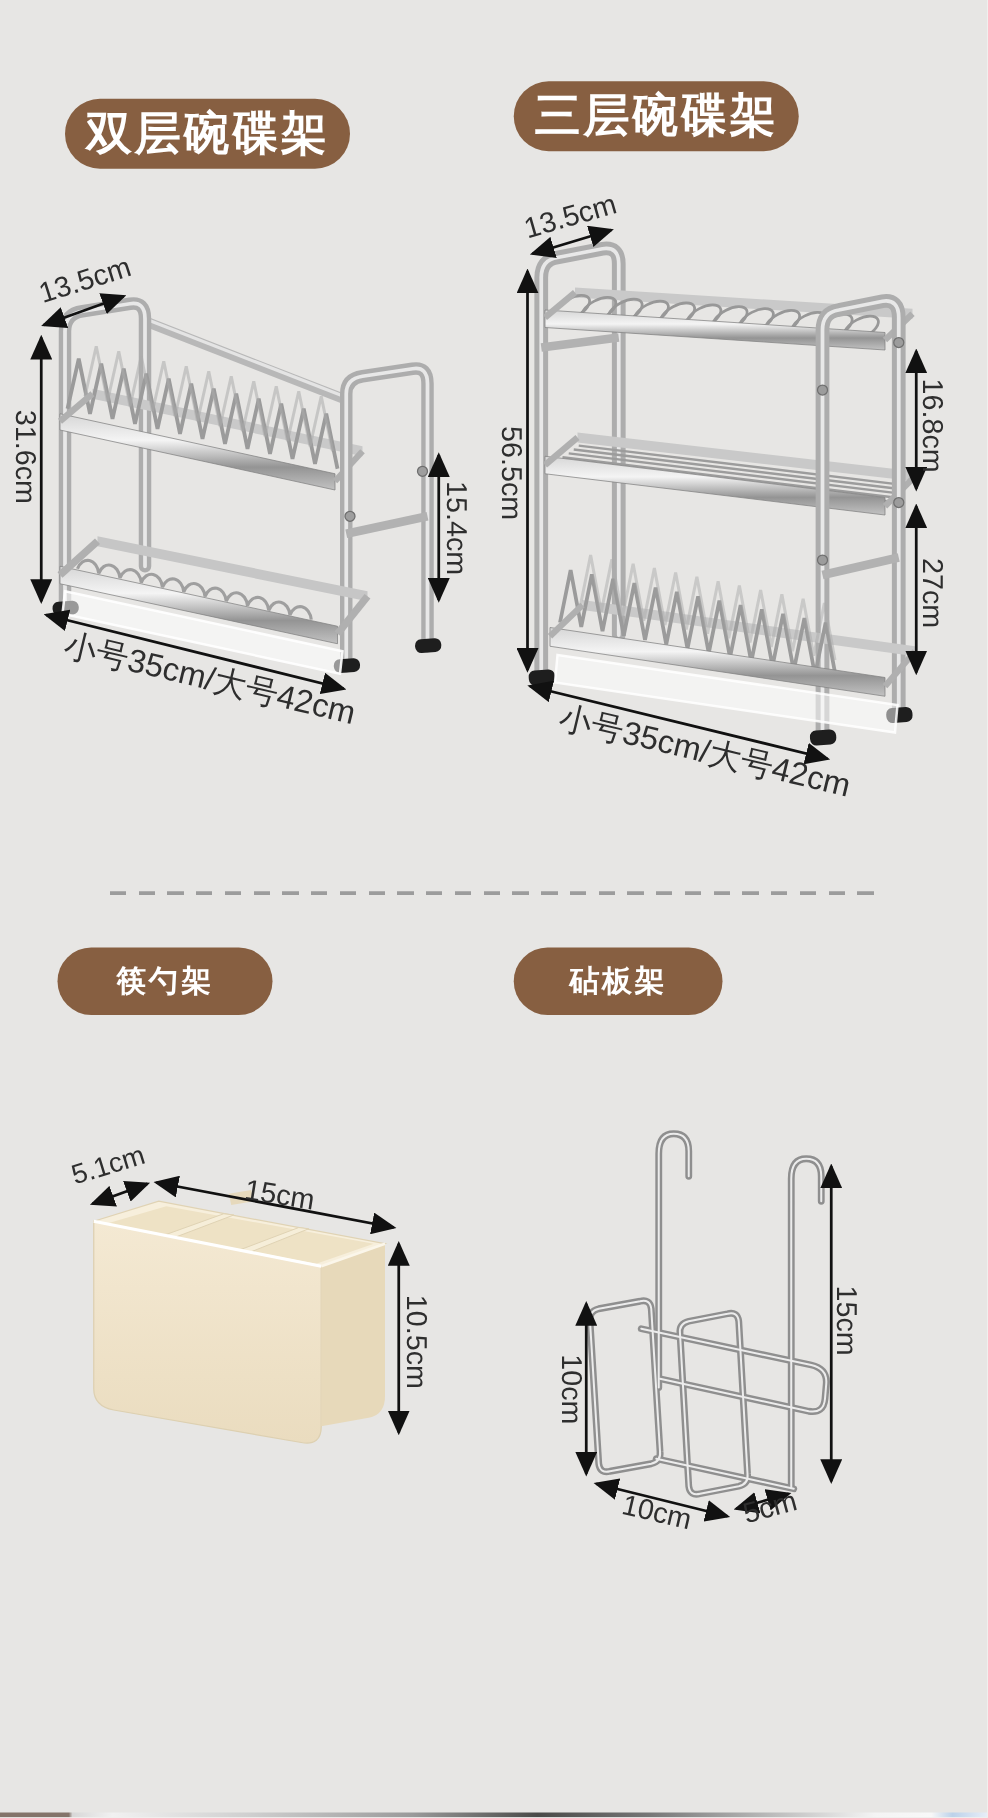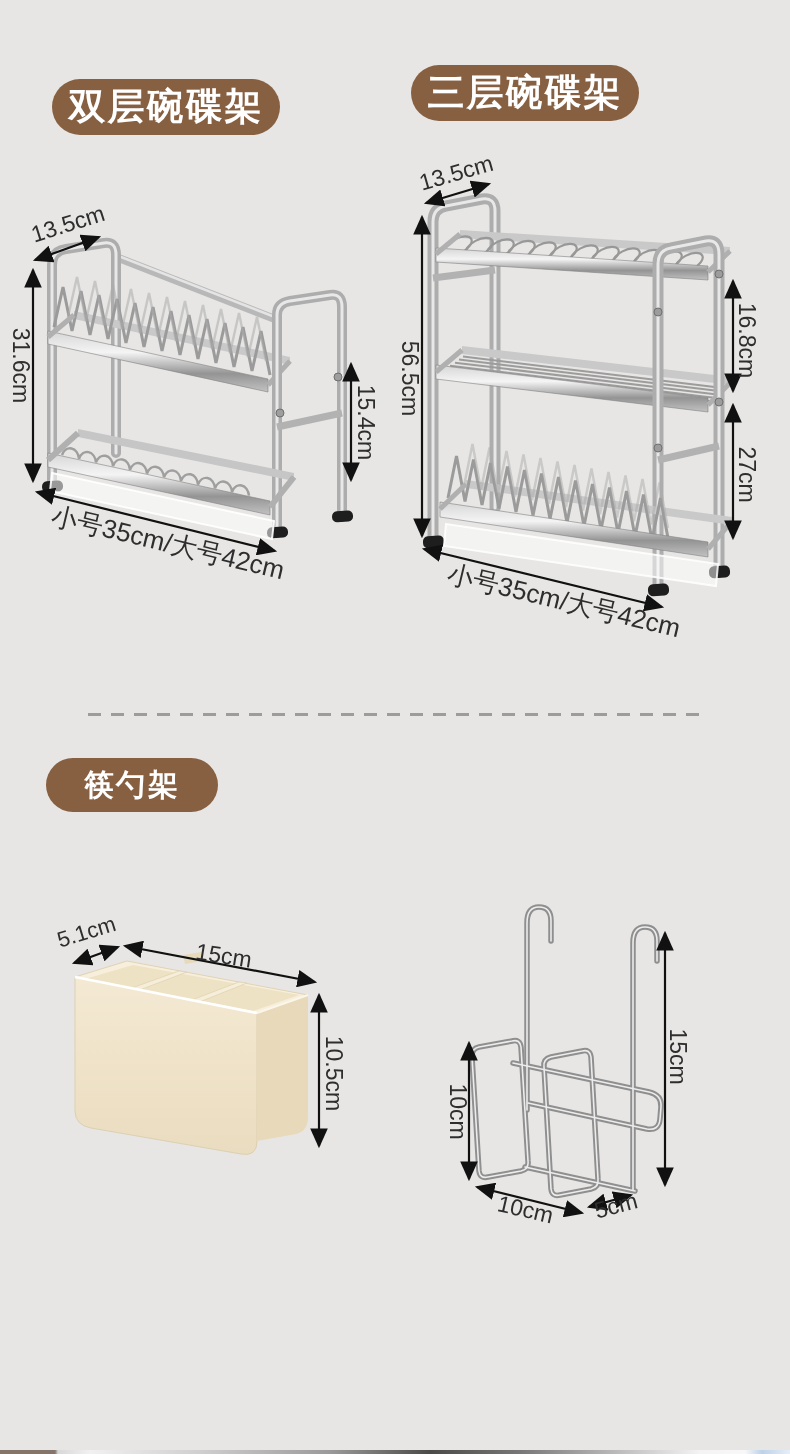--- a/index.html
+++ b/index.html
@@ -7,21 +7,21 @@
     position:relative; width:790px; height:1454px; overflow:hidden;
     background:var(--bg,#e7e6e4);
     font-family:"Liberation Sans","DejaVu Sans",sans-serif;
   }
   .badge{
     position:absolute; display:flex; align-items:center; justify-content:center;
     background:var(--badge,#875f41); color:#fff; font-weight:700;
     border-radius:28px; letter-spacing:2px; white-space:nowrap;text-align:right;
   }
   .badge.big{width:228px; height:56px; font-size:37px;}
-  .badge.small{height:54px; font-size:30px;}
+  .badge.small{height:54px; font-size:24px;}
   .dim{
     position:absolute; color:#2e2e2e; font-size:23px; white-space:nowrap;
     transform-origin:left center;
   }
   .dim.vert{ text-align:center; width:82px; transform:rotate(90deg); transform-origin:center center;}
   .dim.widthlabel{font-size:26px;}
   .divider{
     position:absolute; left:88px; top:713px; width:618px; height:3px;
     background:repeating-linear-gradient(90deg,#9c9c9c 0 13px,transparent 13px 23px);
   }
@@ -41,20 +41,21 @@
   .dimline{stroke:#111; stroke-width:2.2;}
 </style>
 </head>
 <body>
 
 <div class="canvas" style="--bg: #e7e6e4; --badge: #875f41;">
 
   <div class="badge big" style="left:52px; top:79px;">双层碗碟架</div>
   <div class="badge big" style="left:411px; top:65px;">三层碗碟架</div>
   <div class="badge small" style="left:46px; top:758px; width:172px;">筷勺架</div>
+  <div class="badge small" style="left:411px; top:758px; width:167px;">砧板架</div>
 
   <div class="divider"></div>
 
   <svg style="left:28px; top:215px;" width="350" height="350" viewBox="0 0 350 350">
     <defs>
       <linearGradient id="stv" x1="0" y1="0" x2="0" y2="1">
         <stop offset="0" stop-color="#d6d6d6"></stop>
           <stop offset=".35" stop-color="#f4f4f4"></stop>
         <stop offset=".7" stop-color="#949494"></stop>
           <stop offset="1" stop-color="#c2c2c2"></stop>

